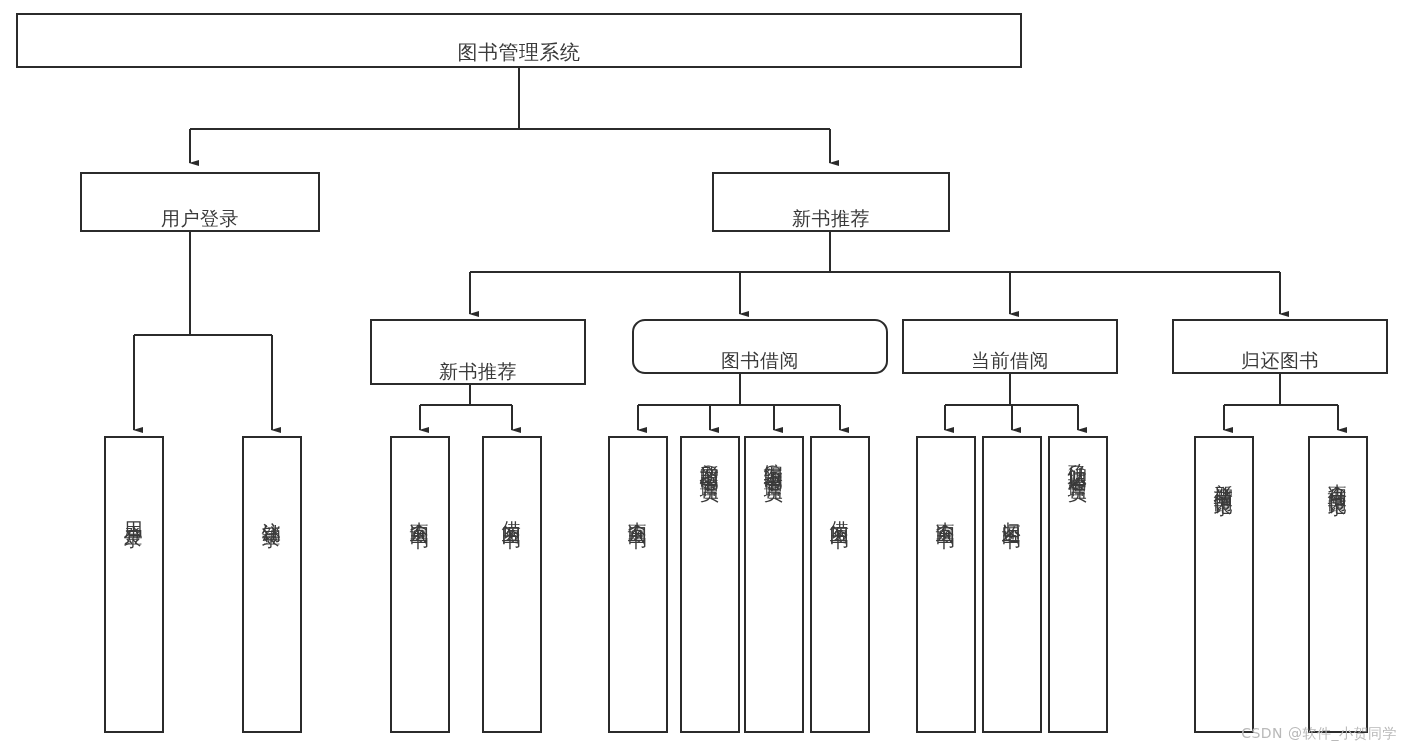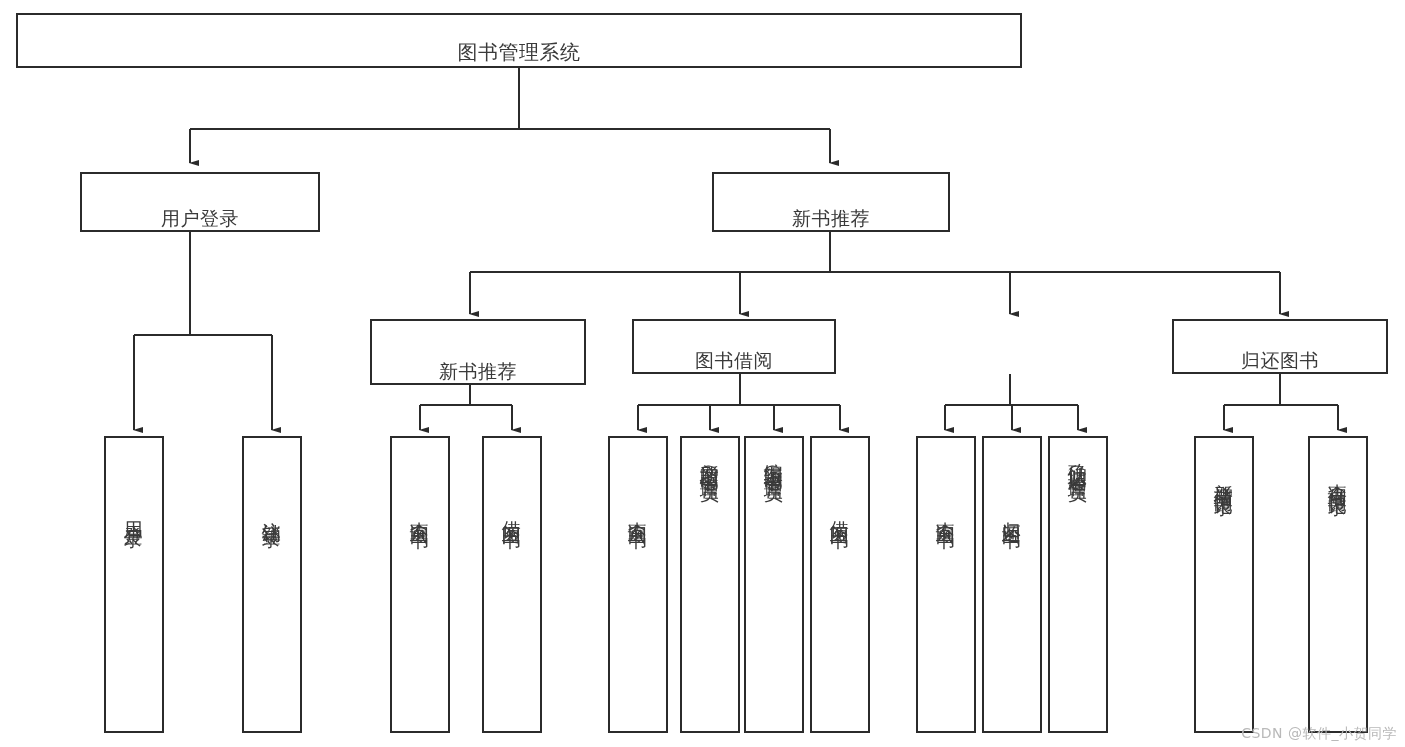--- a/index.html
+++ b/index.html
@@ -138,22 +138,25 @@
   <div class="node horizontal" style="left:80px; top:172px; width:240px; height:60px;">
     <span class="node-label">用户登录</span>
   </div>
   <div class="node horizontal" style="left:712px; top:172px; width:238px; height:60px;">
     <span class="node-label">新书推荐</span>
   </div>
 
   <div class="node horizontal" style="left:362px; top:319px; width:216px; height:66px;margin-left:8px;">
     <span class="node-label">新书推荐</span>
   </div>
-  <div class="node horizontal" style="left:632px; top:319px; width:204px; height:55px;">
+  <div class="node horizontal" style="left:632px; top:319px; width:256px; height:55px;border-radius:13px;">
     <span class="node-label">图书借阅</span>
+  </div>
+  <div class="node horizontal" style="left:902px; top:319px; width:216px; height:55px;">
+    <span class="node-label">当前借阅</span>
   </div>
   <div class="node horizontal" style="left:1172px; top:319px; width:216px; height:55px;">
     <span class="node-label">归还图书</span>
   </div>
 
   <div class="node vertical" style="left:104px; top:436px; width:60px; height:297px; padding-top:68px;">
     <span class="node-label">用户登录</span>
   </div>
   <div class="node vertical" style="left:242px; top:436px; width:60px; height:297px; padding-top:68px;">
     <span class="node-label">注销登录</span>

